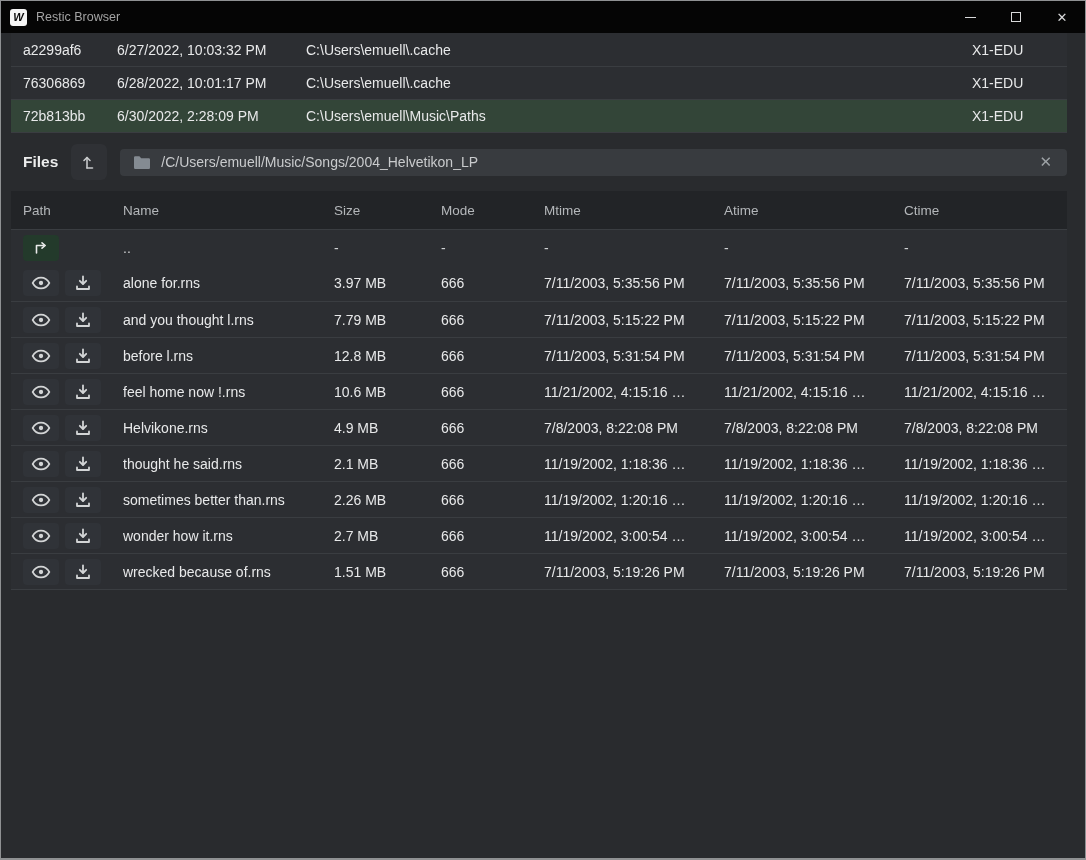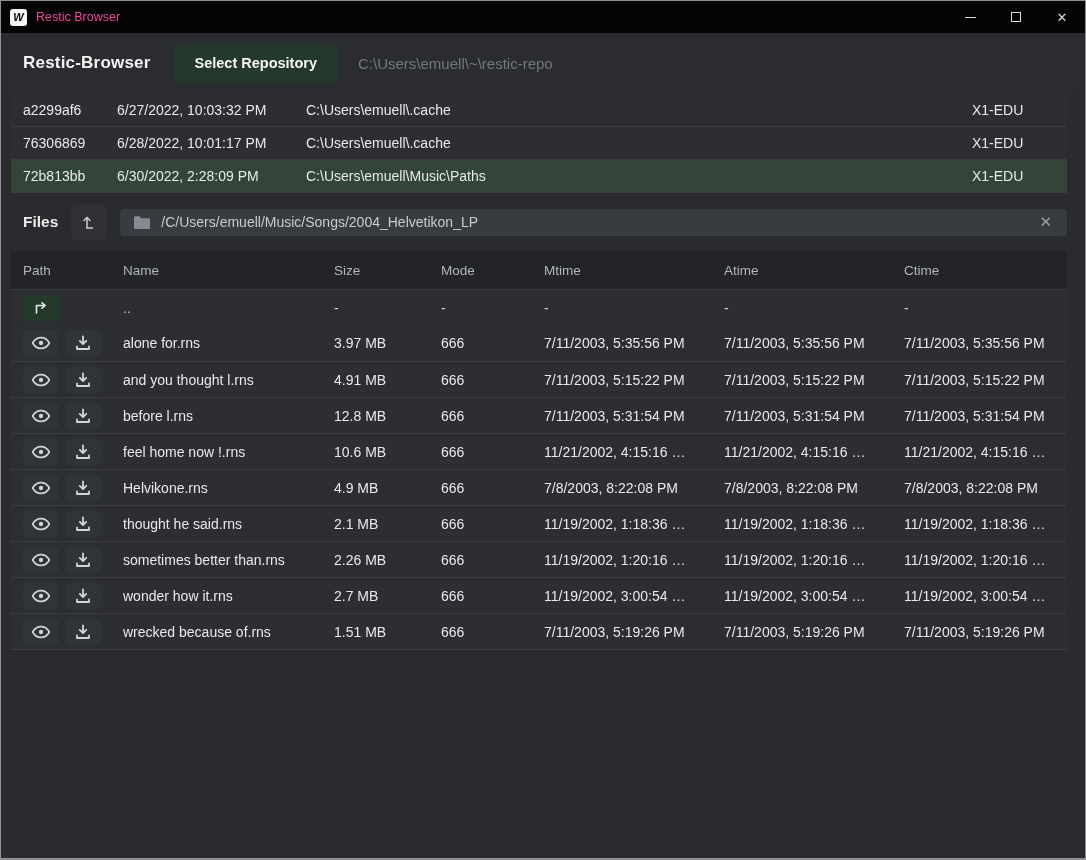--- a/index.html
+++ b/index.html
@@ -11,21 +11,21 @@
     border-bottom:2px solid #8f9193;
     font-family:"Liberation Sans",sans-serif;
     display:flex;flex-direction:column;
     overflow:hidden;position:relative;
   }
   
   .titlebar{height:32px;background:#050505;display:flex;align-items:center;flex:0 0 auto;}
   .titlebar-left{display:flex;align-items:center;gap:9px;padding-left:9px;flex:1;}
   .app-icon{width:17px;height:17px;background:#f5f5f5;border-radius:3px;color:#0a0a0a;
     font-weight:800;font-style:italic;font-size:11px;display:flex;align-items:center;justify-content:center;}
-  .titlebar-title{color:#ec4899;font-size:12.5px;}
+  .titlebar-title{color:#a3a3a3;font-size:12.5px;}
   .titlebar-controls{display:flex;height:100%;}
   .tb-btn{width:46px;height:100%;display:flex;align-items:center;justify-content:center;color:#d8d9da;}
   .tb-min{width:11px;height:0;border-top:1px solid #d8d9da;display:block;}
   .tb-max{width:10px;height:10px;border:1px solid #d8d9da;display:block;}
   .tb-x{font-size:13px;line-height:1;}
   
   .header{height:60px;display:flex;align-items:center;padding-left:22px;flex:0 0 auto;background:#2a2c2f;}
   .app-title{color:#f2f3f3;font-size:17px;font-weight:700;letter-spacing:.2px;}
   .select-repo{margin-left:23px;height:40px;padding:0 21px;background:#24382c;border:none;border-radius:6px;
     color:#f4f5f5;font-weight:700;font-size:14.5px;font-family:inherit;cursor:pointer;}
@@ -81,25 +81,20 @@
         </div>
       <div class="tb-btn">
           <span class="tb-max"></span>
         </div>
       <div class="tb-btn tb-x">
           <span>✕</span>
         </div>
     </div>
   </div>
 
-  <div class="header">
-    <span class="app-title">Restic-Browser</span>
-    <button class="select-repo">Select Repository</button>
-    <span class="repo-path">C:\Users\emuell\~\restic-repo</span>
-  </div>
 
 
   <div class="table snap-table">
     <div>
         <div class="trow snap-grid snap-row">
     <div class="cell c1">a2299af6</div>
     <div class="cell">6/27/2022, 10:03:32 PM</div>
     <div class="cell">C:\Users\emuell\.cache</div>
     <div class="cell"></div>
     <div class="cell">X1-EDU</div>
@@ -215,21 +210,21 @@
         <span>
           <svg width="16" height="16" viewBox="0 0 16 16" fill="none" stroke="#d3d5d6" stroke-width="1.8" stroke-linecap="round" stroke-linejoin="round">
             <path d="M8 1.5 V8.5"></path>
                   <path d="M4.8 5.8 L8 9 L11.2 5.8"></path>
                   <path d="M2 11.5 V14 H14 V11.5"></path>
           </svg>
         </span>
       </button>
     </div>
     <div class="cell">and you thought l.rns</div>
-    <div class="cell">4.91 MB</div>
+    <div class="cell">7.79 MB</div>
     <div class="cell">666</div>
     <div class="cell">7/11/2003, 5:15:22 PM</div>
     <div class="cell">7/11/2003, 5:15:22 PM</div>
     <div class="cell">7/11/2003, 5:15:22 PM</div>
   </div>
         <div class="trow files-grid file-row">
     <div class="cell c1 actions">
       <button class="icon-btn">
         <span>
           <svg width="20" height="14" viewBox="0 0 24 16" fill="none" stroke="#d3d5d6" stroke-width="2">

